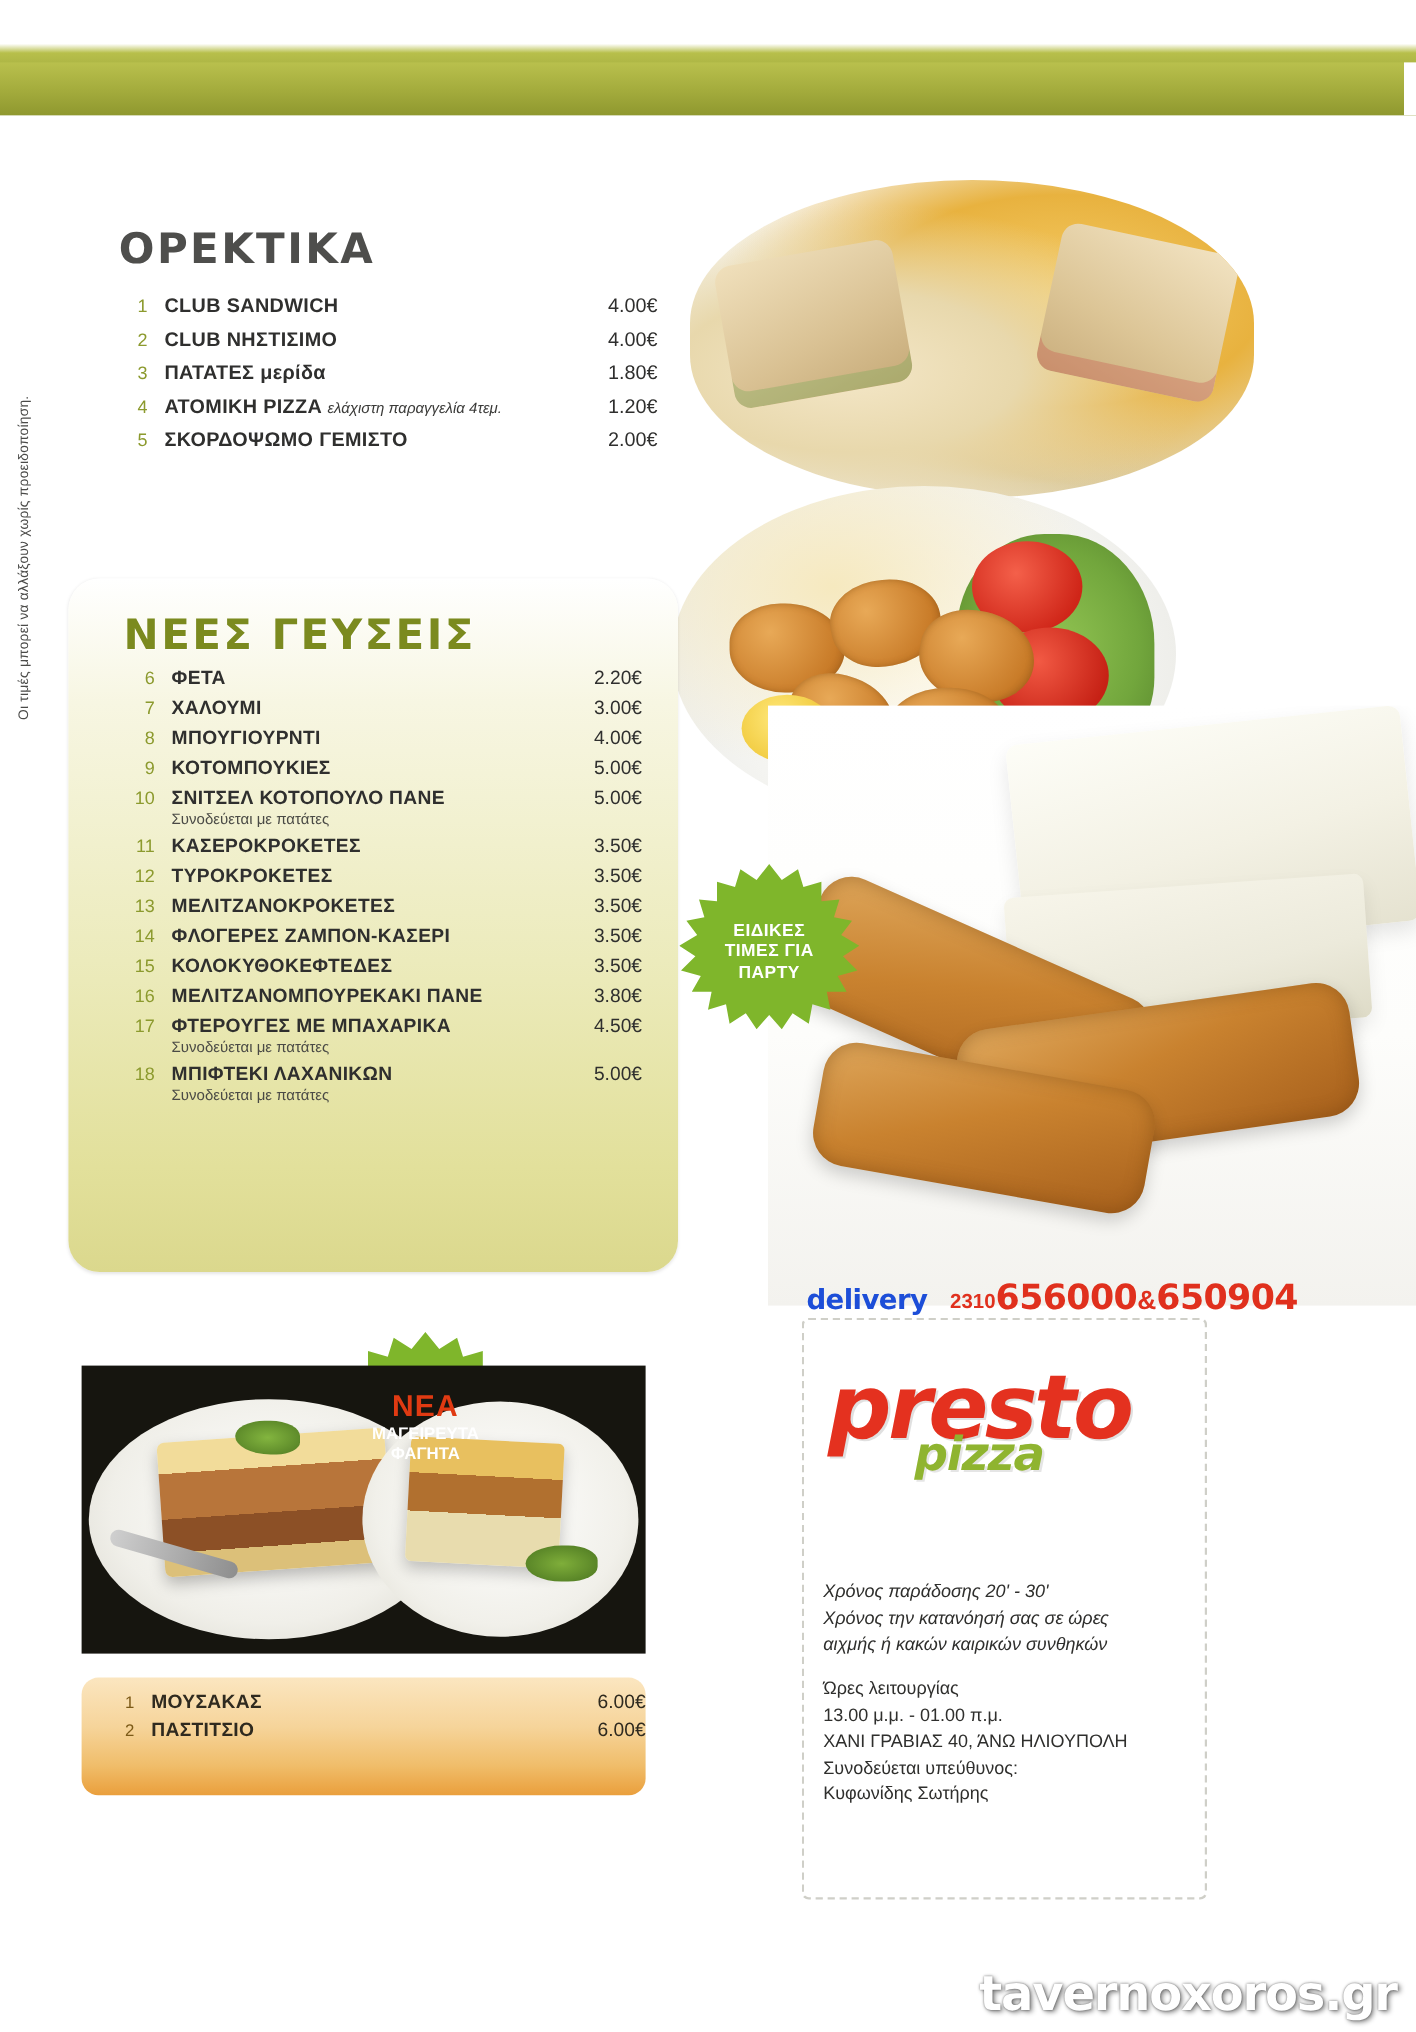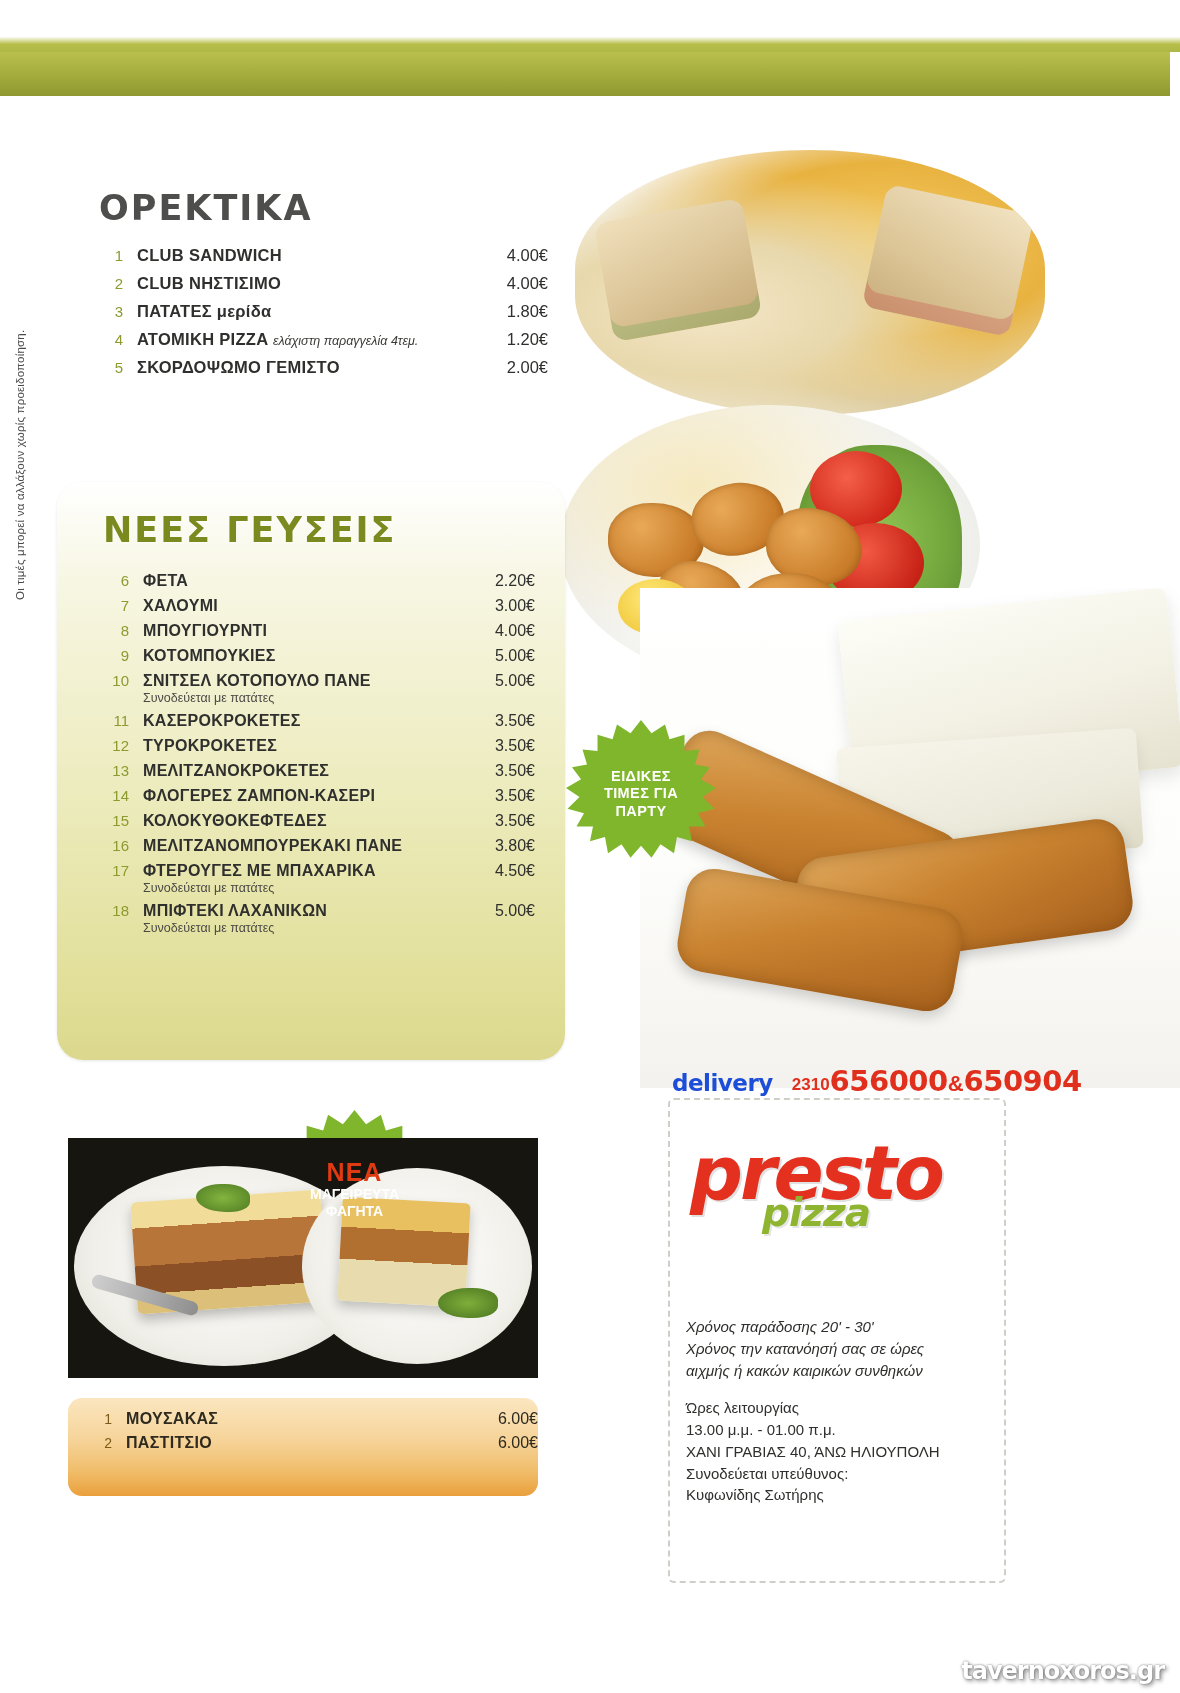--- a/index.html
+++ b/index.html
@@ -127,21 +127,21 @@
     height: 578px;
     border-radius: 26px;
     background: linear-gradient(to bottom, #ffffff 0%, #f7f6e2 18%, #ecebbc 55%, #e2e09b 85%, #dbd88d 100%);
     box-shadow: 0 1px 3px rgba(0,0,0,.10);
   }
   .panel-new .inner {
     padding: 28px 30px 0 42px;
   }
   .panel-new .sec-title {
     margin-left: 4px;
-    margin-bottom: 22px;
+    margin-bottom: 7px;
   }
   .panel-new ul.menu-list li { margin-bottom: 7px; }
   .panel-new .item-name { font-size: 16px; }
   .panel-new .price { font-size: 16px; width: 86px; }
 
   
   .star {
     position: absolute;
     display: flex;
     align-items: center;
@@ -457,21 +457,21 @@
   }
   .card-text p { margin: 0 0 16px 0; }
   .card-text .italic { font-style: italic; }
 
   
   .watermark {
     position: absolute;
     right: 16px; bottom: 8px;
     font-family: "DejaVu Sans", sans-serif;
     font-weight: bold;
-    font-size: 24px;
+    font-size: 40px;
     color: #ffffff;
     text-shadow:
       0 0 2px rgba(0,0,0,.55),
       2px 2px 4px rgba(0,0,0,.45);
     letter-spacing: -1px;
   }
 </style>
 </head>
 <body>
 

